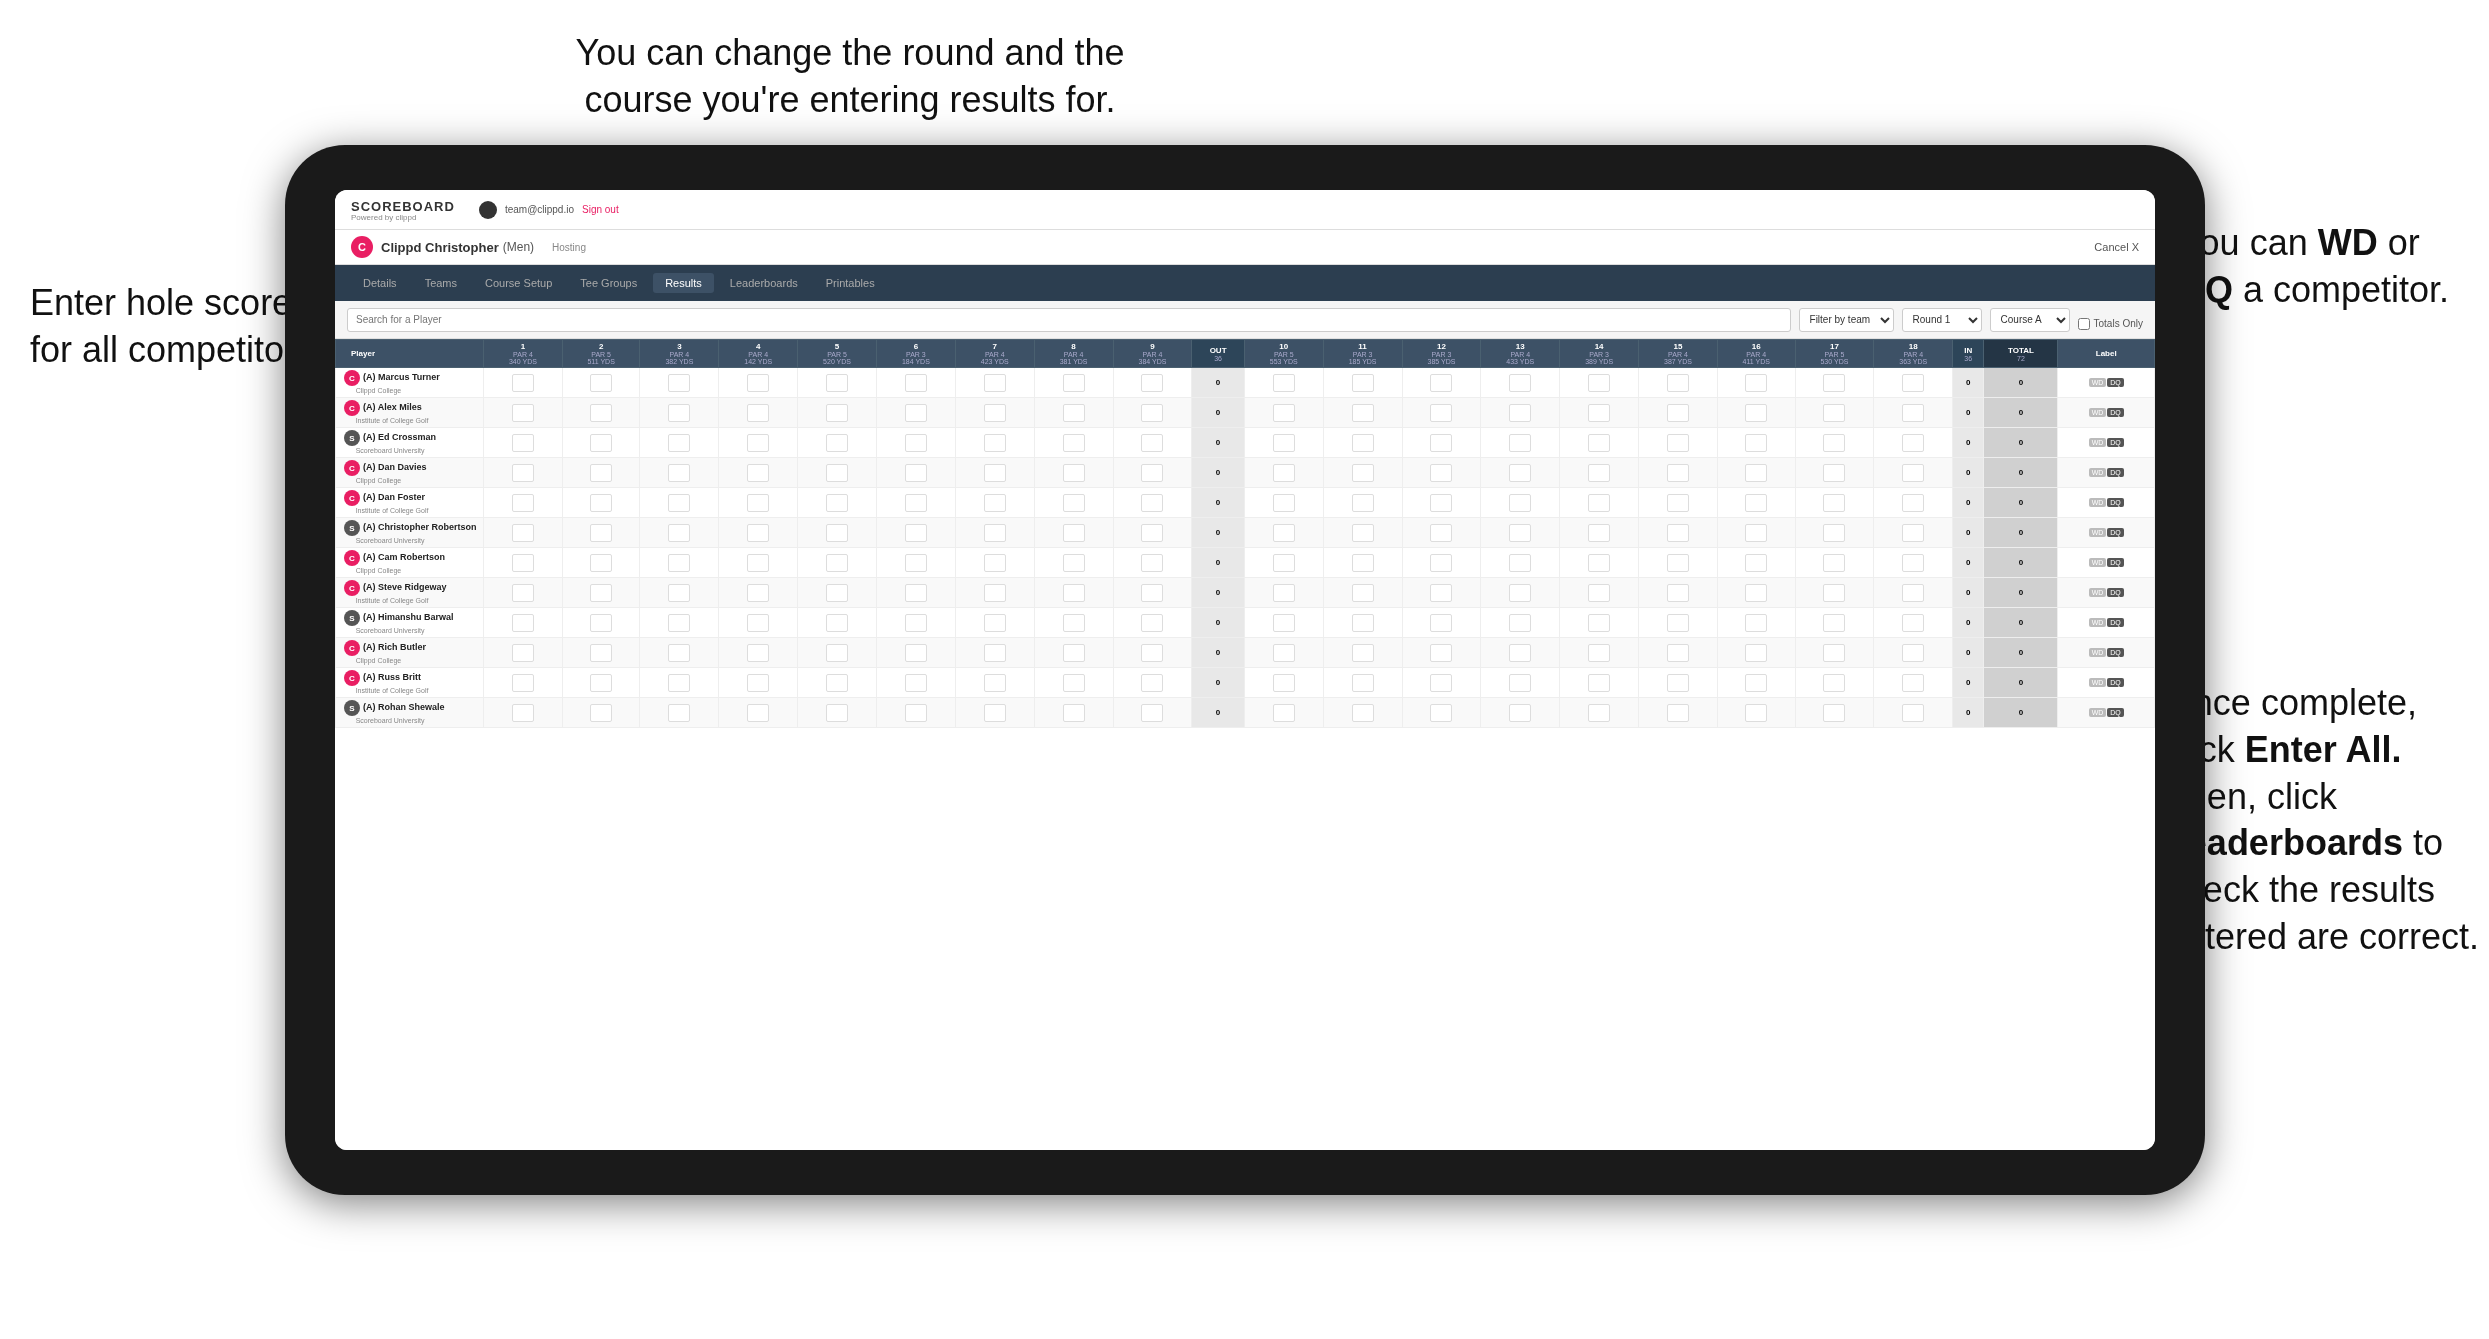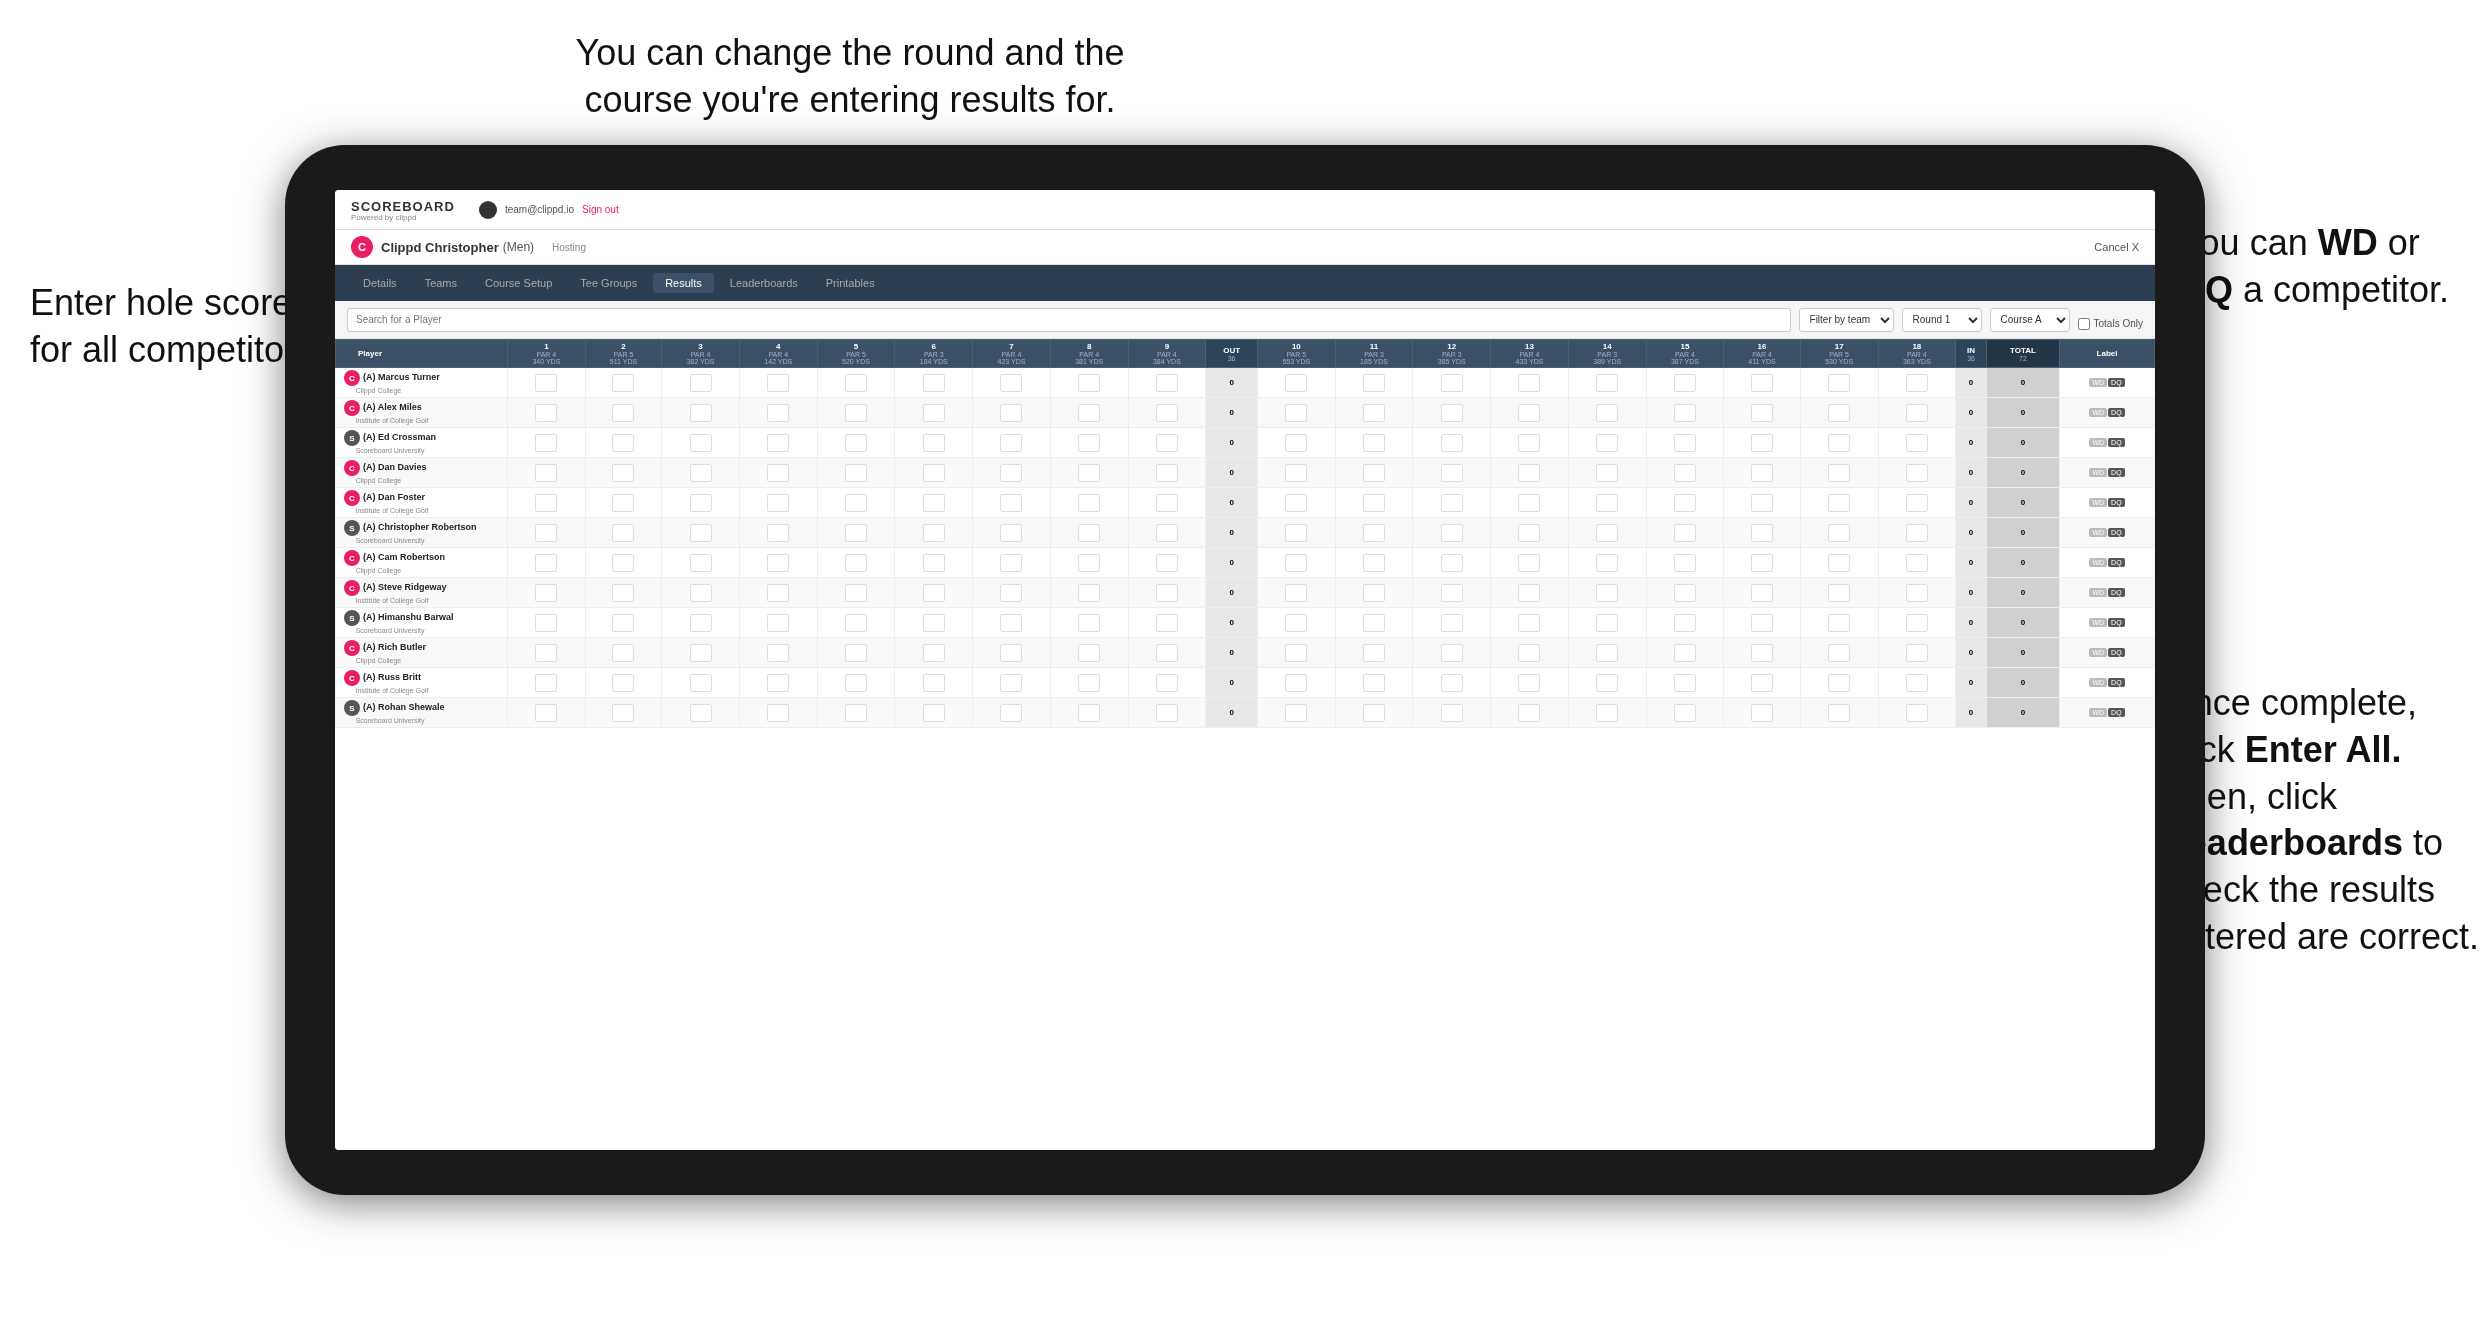--- a/index.html
+++ b/index.html
@@ -42,21 +42,21 @@
       border-radius: 60px;
       box-shadow: 0 8px 40px rgba(0,0,0,0.5);
       display: flex;
       align-items: center;
       justify-content: center;
     }
     .tablet-screen {
       width: 1820px;
       height: 960px;
       background: #f0f0f0;
-      border-radius: 4px;
+      border-radius: 12px;
       overflow: hidden;
       display: flex;
       flex-direction: column;
     }
 
     
     .top-nav {
       background: #fff;
       height: 40px;
       display: flex;
@@ -242,22 +242,22 @@
     .score-table thead th {
       padding: 2px 2px;
       text-align: center;
       border: 1px solid #4a6070;
       font-weight: 600;
       font-size: 8px;
       white-space: nowrap;
     }
     .score-table thead th.player-col {
       text-align: left;
-      padding-left: 22px;
-      width: 172px;
+      padding-left: 15px;
+      width: 148px;
     }
     .hole-sub {
       display: block;
       font-size: 7px;
       font-weight: normal;
       color: #aac;
     }
     .score-table tbody tr {
       border-bottom: 1px solid #eee;
     }

